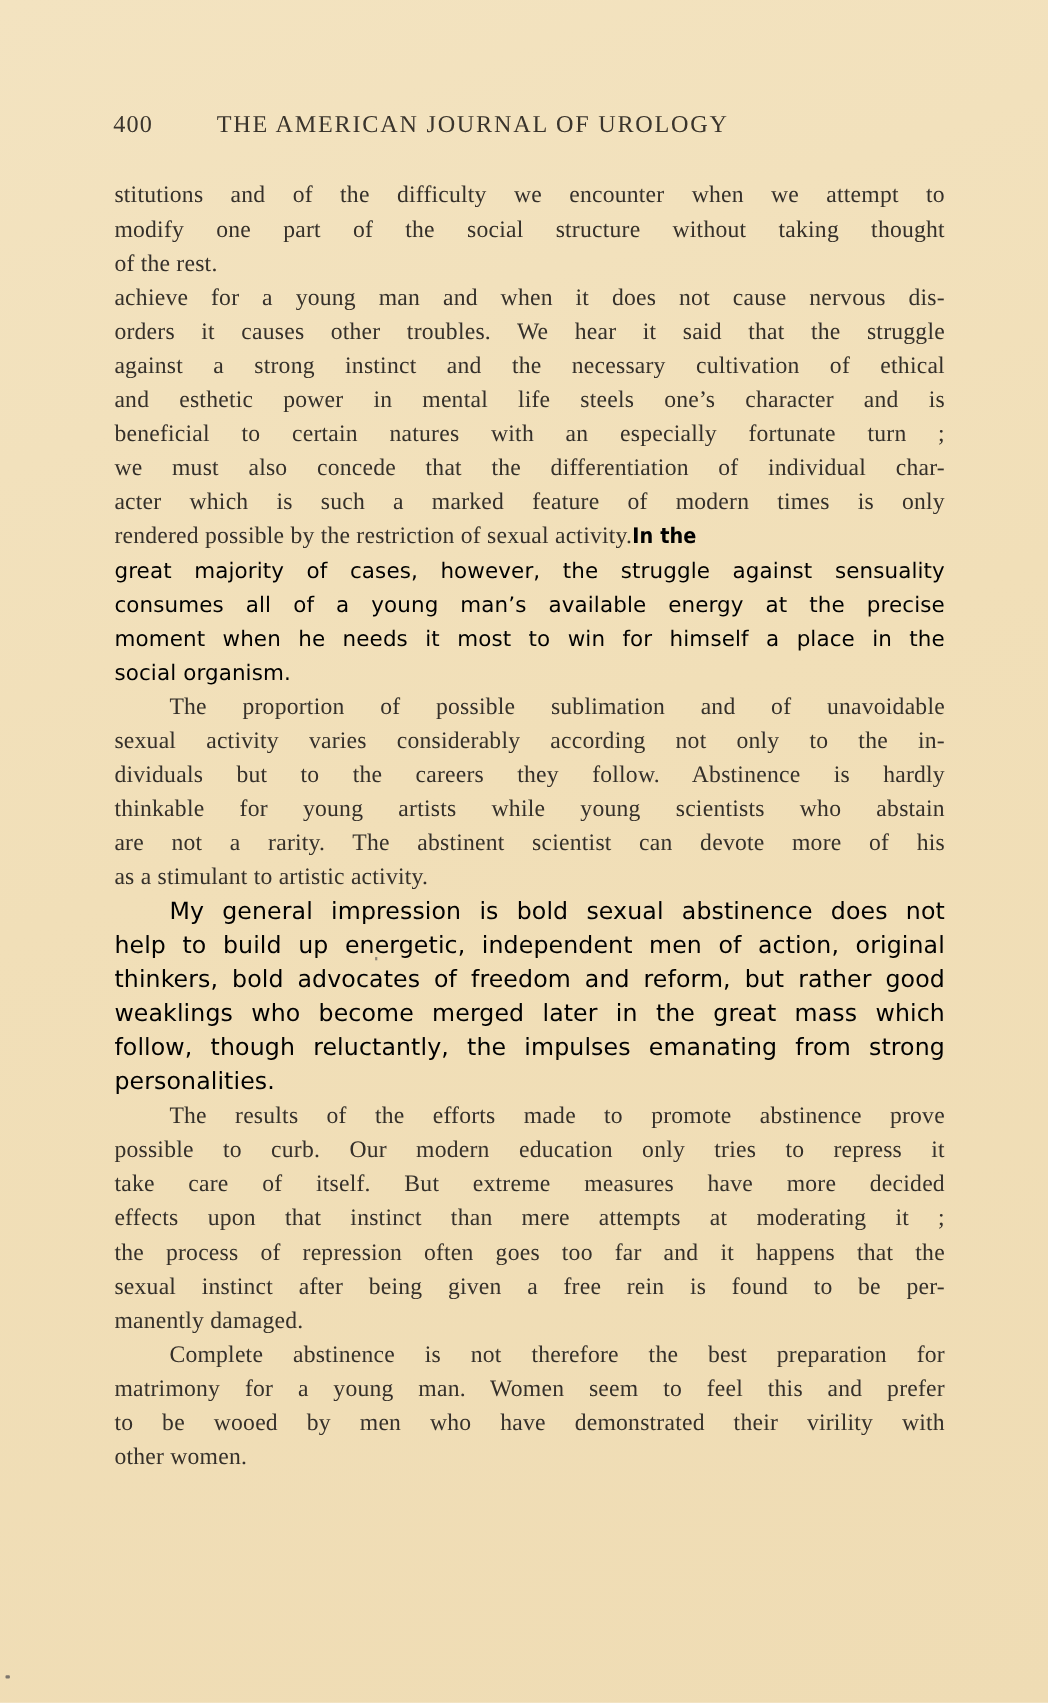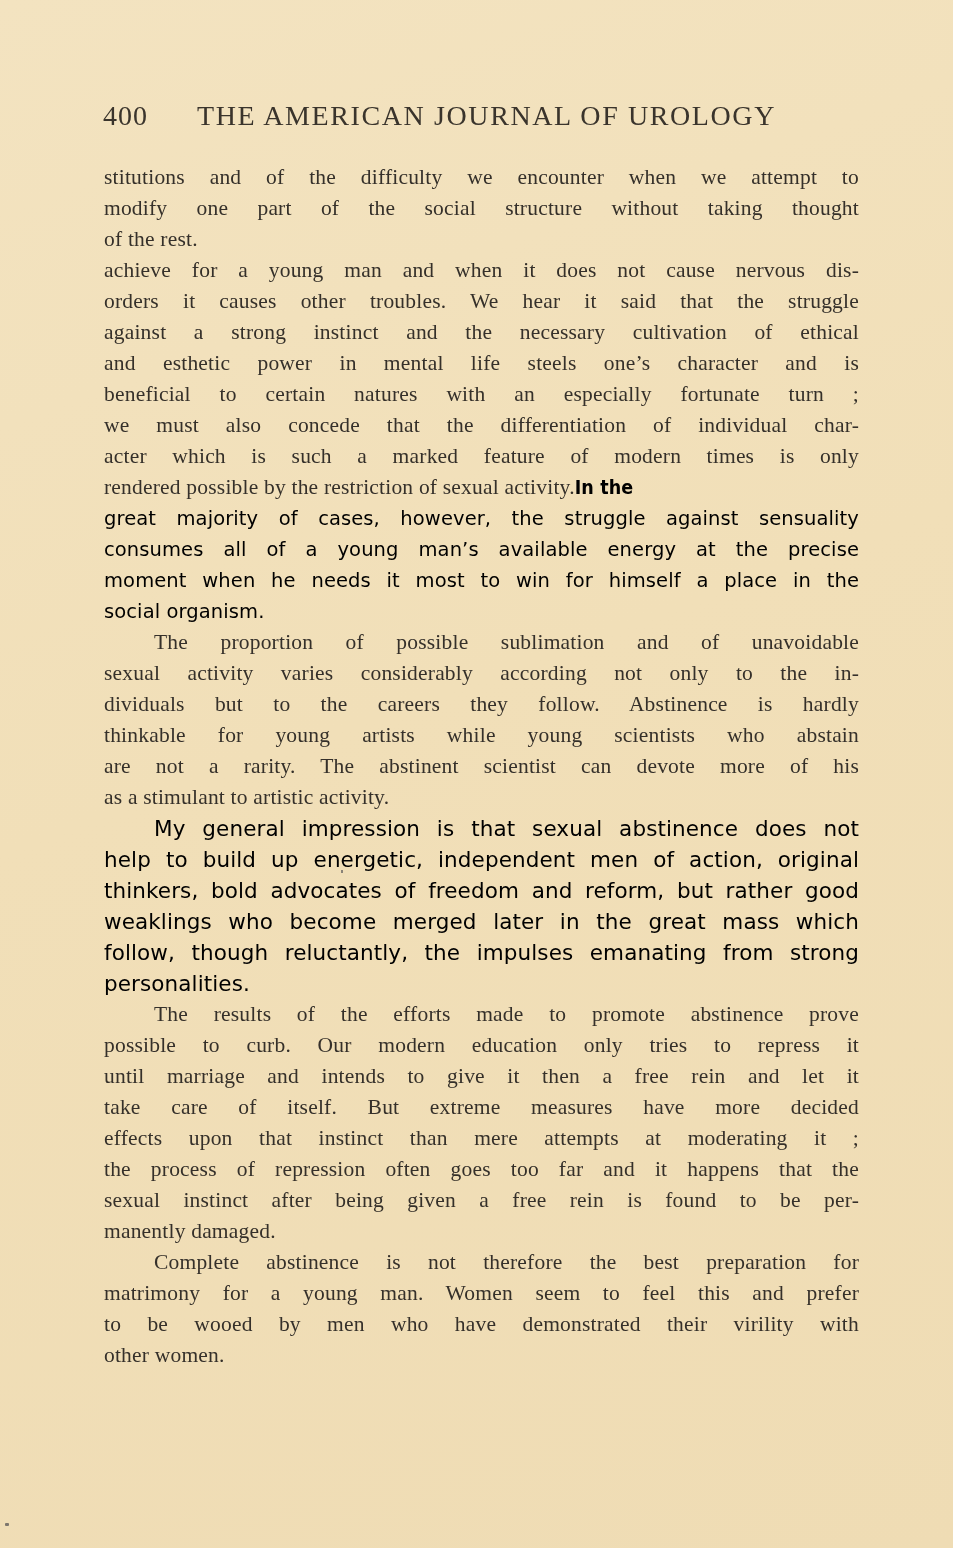--- a/index.html
+++ b/index.html
@@ -21,21 +21,21 @@
       width: 953px;
       height: 1548px;
     }
     .running-head {
       position: absolute;
       left: 103px;
       top: 100px;
       width: 760px;
       height: 34px;
       font-family: "Liberation Serif", "DejaVu Serif", serif;
-      font-size: 28px;
+      font-size: 22px;
       color: #3a342c;
       letter-spacing: 1px;
       white-space: nowrap;
     }
     .running-head .page-number {
       display: inline-block;
       width: 94px;
     }
     .running-head .journal-title {
       display: inline-block;
@@ -134,32 +134,31 @@
     <div class="paragraph serif">
       <span class="line indent">The proportion of possible sublimation and of unavoidable</span>
       <span class="line">sexual activity varies considerably according not only to the in-</span>
       <span class="line">dividuals but to the careers they follow. Abstinence is hardly</span>
       <span class="line">thinkable for young artists while young scientists who abstain</span>
       <span class="line">are not a rarity. The abstinent scientist can devote more of his</span>
       <span class="line last">as a stimulant to artistic activity.</span>
     </div>
 
     <div class="paragraph sans">
-      <span class="line indent">My general impression is that sexual abstinence does not</span>
+      <span class="line indent">My general impression is bold sexual abstinence does not</span>
       <span class="line">help to build up energetic, independent men of action, original</span>
       <span class="line">thinkers, bold advocates of freedom and reform, but rather good</span>
       <span class="line">weaklings who become merged later in the great mass which</span>
       <span class="line">follow, though reluctantly, the impulses emanating from strong</span>
       <span class="line last">personalities.</span>
     </div>
 
     <div class="paragraph serif">
       <span class="line indent">The results of the efforts made to promote abstinence prove</span>
       <span class="line">possible to curb. Our modern education only tries to repress it</span>
-      <span class="line">until marriage and intends to give it then a free rein and let it</span>
       <span class="line">take care of itself. But extreme measures have more decided</span>
       <span class="line">effects upon that instinct than mere attempts at moderating it ;</span>
       <span class="line">the process of repression often goes too far and it happens that the</span>
       <span class="line">sexual instinct after being given a free rein is found to be per-</span>
       <span class="line last">manently damaged.</span>
     </div>
 
     <div class="paragraph serif">
       <span class="line indent">Complete abstinence is not therefore the best preparation for</span>
       <span class="line">matrimony for a young man. Women seem to feel this and prefer</span>

